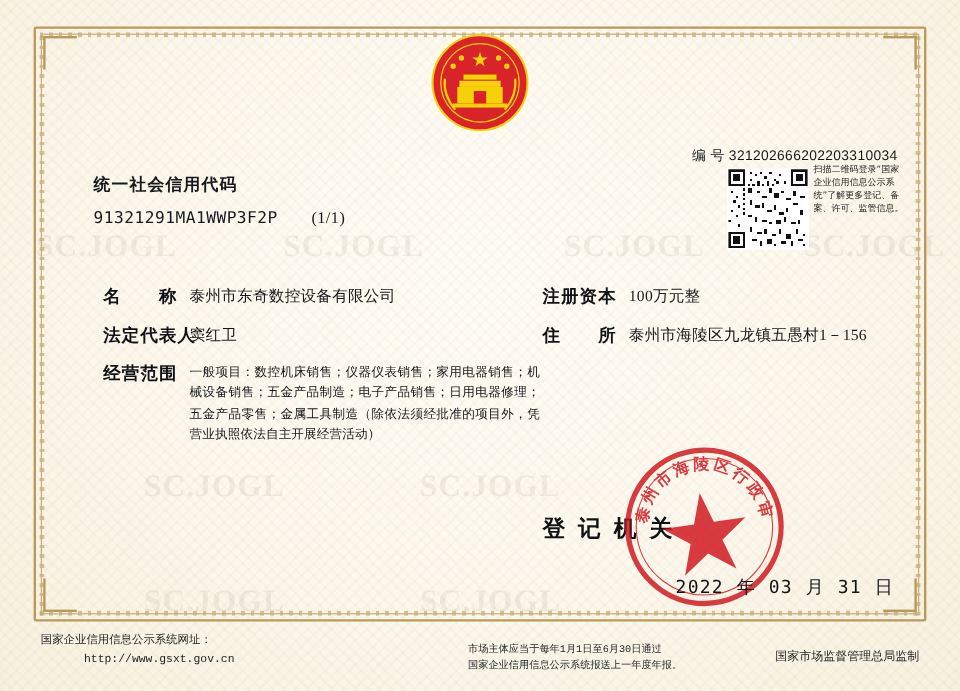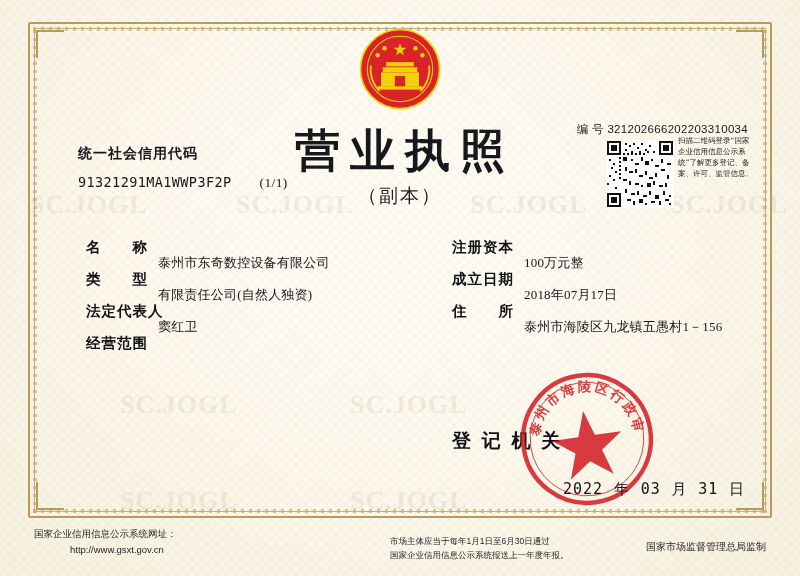--- a/index.html
+++ b/index.html
@@ -213,21 +213,20 @@
     letter-spacing: 1px;
     white-space: nowrap;
   }
   .val {
     position: absolute;
     font-family: "Liberation Serif", "DejaVu Serif", serif;
     font-size: 13px;
     color: #14171a;
     letter-spacing: 0.2px;
     white-space: nowrap;
-    margin-top: 16px;
   }
   .lbl-l { left: 86px; }
   .val-l { left: 158px; }
   .lbl-r { left: 452px; }
   .val-r { left: 524px; }
 
   .scope-text {
     position: absolute;
     left: 158px;
     top: 0;
@@ -278,21 +277,21 @@
     transform: rotate(-8deg);
   }
 
   
   .footer {
     position: absolute;
     left: 0;
     right: 0;
     bottom: 8px;
     height: 48px;
-    font-family: Liberation Sans, sans-serif;
+    font-family: Liberation Mono, monospace;
     color: #1c1f22;
   }
   .footer-left {
     position: absolute;
     left: 34px;
     top: 6px;
     font-size: 9.5px;
     line-height: 1.7;
   }
   .footer-left .url {
@@ -359,24 +358,20 @@
         <circle cx="24" cy="34" r="2.6"></circle>
         <circle cx="68" cy="26" r="2.6"></circle>
         <circle cx="76" cy="34" r="2.6"></circle>
       </g>
 
       <path d="M16 46 Q14 62 26 76" stroke="#f5d10a" stroke-width="2.2" fill="none"></path>
       <path d="M84 46 Q86 62 74 76" stroke="#f5d10a" stroke-width="2.2" fill="none"></path>
     </svg>
   </div>
 
-  <div class="title-block">
-    <div class="main-title">营业执照</div>
-    <div class="sub-title">（副本）</div>
-  </div>
 
   <div class="credit-block">
     <div class="credit-label">统一社会信用代码</div>
     <div class="credit-value">
       <span>91321291MA1WWP3F2P</span><span class="seq">(1/1)</span>
     </div>
   </div>
 
   <div class="reg-no">
     <span>编 号</span>
@@ -480,36 +475,31 @@
 
   <div class="fields">
 
     <div class="row" style="height:32px;">
       <div class="lbl lbl-l">名　　称</div>
       <div class="val val-l">泰州市东奇数控设备有限公司</div>
       <div class="lbl lbl-r">注册资本</div>
       <div class="val val-r">100万元整</div>
     </div>
 
-    <div class="row" style="height:32px;">
-      <div class="lbl lbl-l">类　　型</div>
-      <div class="val val-l">有限责任公司(自然人独资)</div>
-      <div class="lbl lbl-r">成立日期</div>
-      <div class="val val-r">2018年07月17日</div>
-    </div>
 
     <div class="row" style="height:32px;">
       <div class="lbl lbl-l" style="left:86px;">法定代表人</div>
       <div class="val val-l">窦红卫</div>
       <div class="lbl lbl-r">住　　所</div>
       <div class="val val-r">泰州市海陵区九龙镇五愚村1－156</div>
     </div>
 
     <div class="row" style="height:90px;">
       <div class="lbl lbl-l">经营范围</div>
+      <div class="scope-text">一般项目：数控机床销售；仪器仪表销售；家用电器销售；机械设备销售；五金产品制造；电子产品销售；日用电器修理；五金产品零售；金属工具制造（除依法须经批准的项目外，凭营业执照依法自主开展经营活动）</div>
     </div>
 
   </div>
 
   <div class="authority">登 记 机 关</div>
 
   <div class="seal">
     <svg viewBox="0 0 160 160" width="142" height="142" aria-hidden="true">
       <circle cx="80" cy="80" r="72" fill="none" stroke="#d0121a" stroke-width="5"></circle>
       <circle cx="80" cy="80" r="64" fill="none" stroke="#d0121a" stroke-width="1"></circle>

